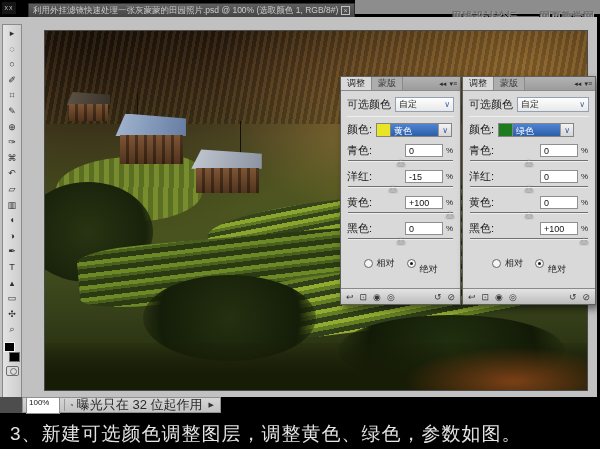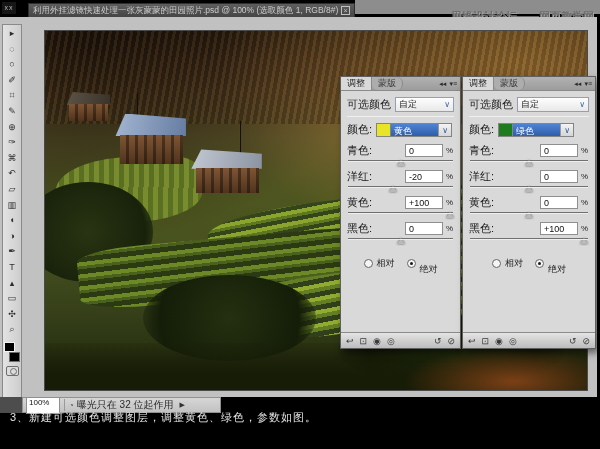--- a/index.html
+++ b/index.html
@@ -75,29 +75,29 @@
   .house .hbody { position:absolute; left:6%; top:42%; width:90%; height:58%;
     background:linear-gradient(#7f5534,#50331d);
     background-image:repeating-linear-gradient(90deg, rgba(0,0,0,0) 0 6px, rgba(0,0,0,.38) 6px 9px), linear-gradient(#7f5534,#50331d); }
   .house-1 { left:13%; top:23%; width:13%; height:14%; }
   .house-2 { left:27%; top:33%; width:13%; height:12%; }
   .house-2 .roof { background:linear-gradient(100deg,#c3c9d2,#8b93a2); }
   .house-3 { left:4%; top:17%; width:8%; height:8%; }
   .house-3 .roof { background:linear-gradient(100deg,#5c5346,#3a332a); }
 
   
-  .panel { position:absolute; top:76px; height:273px; background:#d9d9d9; border:1px solid #5f5f5f;
+  .panel { position:absolute; top:76px; height:229px; background:#d9d9d9; border:1px solid #5f5f5f;
     box-shadow:3px 4px 7px rgba(0,0,0,.5); }
   .panel-0 { left:340px; width:121px; }
   .panel-1 { left:462px; width:134px; }
   .panel-tabs { height:14px; background:linear-gradient(#b2b2b2,#9c9c9c); display:flex; align-items:stretch;
     border-bottom:1px solid #8a8a8a; }
   .ptab { padding:0 6px; font-size:9px; line-height:13px; color:#1e1e1e; }
   .ptab.active { background:#d9d9d9; border-right:1px solid #8a8a8a; }
-  .ptab.inactive { background:#adadad; border-right:1px solid #8a8a8a; color:#3c3c3c;border-radius:6px; }
+  .ptab.inactive { background:#adadad; border-right:1px solid #8a8a8a; color:#3c3c3c; }
   .ptab-icons { margin-left:auto; display:flex; align-items:center; gap:3px; padding-right:3px;
     font-size:7px; color:#2a2a2a; }
   .panel-body { padding:5px 6px 0 6px; }
   .preset-row { display:flex; align-items:center; height:16px; margin-bottom:4px; }
   .plabel { font-size:11px; color:#1c1c1c; white-space:nowrap; }
   .select { flex:1; margin-left:4px; height:15px; background:linear-gradient(#fefefe,#e8e8e8);
     border:1px solid #93a0b4; display:flex; align-items:center; font-size:9px; color:#222; padding:0 3px; }
   .select .arrow { margin-left:auto; color:#3d66a8; font-size:8px; }
   .pdivider { height:1px; background:#a2a2a2; border-bottom:1px solid #efefef; margin:2px 0 5px; }
   .color-row { display:flex; align-items:center; height:15px; margin-bottom:6px; }
@@ -130,23 +130,23 @@
   .ficon.sp { margin-left:auto; }
 
   
   .statusbar { position:absolute; left:22px; top:397px; width:199px; height:16px;
     background:linear-gradient(#d6d6d6,#c2c2c2); border:1px solid #909090; display:flex; align-items:center;
     padding:0 3px; }
   .zoom-field { width:34px; height:17px; background:#fff; border:1px solid #8f8f8f; font-size:8px;
     line-height:10px; padding-left:2px; color:#111; }
   .status-sep { width:1px; height:12px; background:#999; margin:0 4px; }
   .status-icon { font-size:8px; color:#555; margin-right:3px; }
-  .status-hint { font-size:10px; color:#2a2a2a; white-space:nowrap; }
+  .status-hint { font-size:13px; color:#2a2a2a; white-space:nowrap; }
   .status-arrow { margin-left:6px; font-size:7px; color:#333; }
-  .caption { position:absolute; left:10px; top:410px; color:#e3e3e3; font-size:11px; letter-spacing:1px;
+  .caption { position:absolute; left:10px; top:421px; color:#e3e3e3; font-size:19px; letter-spacing:1px;
     white-space:nowrap; }
 </style>
 </head>
 <body>
 
 <div class="screen">
 
   <div class="corner-icon">xx</div>
   <div class="header-right">
     <div class="wm1">思缘设计论坛——网页教学网</div>
@@ -227,21 +227,21 @@
       <div class="param-row">
         <span class="plabel">青色:</span>
         <span class="pinput">0</span>
         <span class="punit">%</span>
       </div>
       <div class="slider">
           <span class="thumb" style="left: 50%;"></span>
         </div>
       <div class="param-row">
         <span class="plabel">洋红:</span>
-        <span class="pinput">-20</span>
+        <span class="pinput">-15</span>
         <span class="punit">%</span>
       </div>
       <div class="slider">
           <span class="thumb" style="left: 43%;"></span>
         </div>
       <div class="param-row">
         <span class="plabel">黄色:</span>
         <span class="pinput">+100</span>
         <span class="punit">%</span>
       </div>

